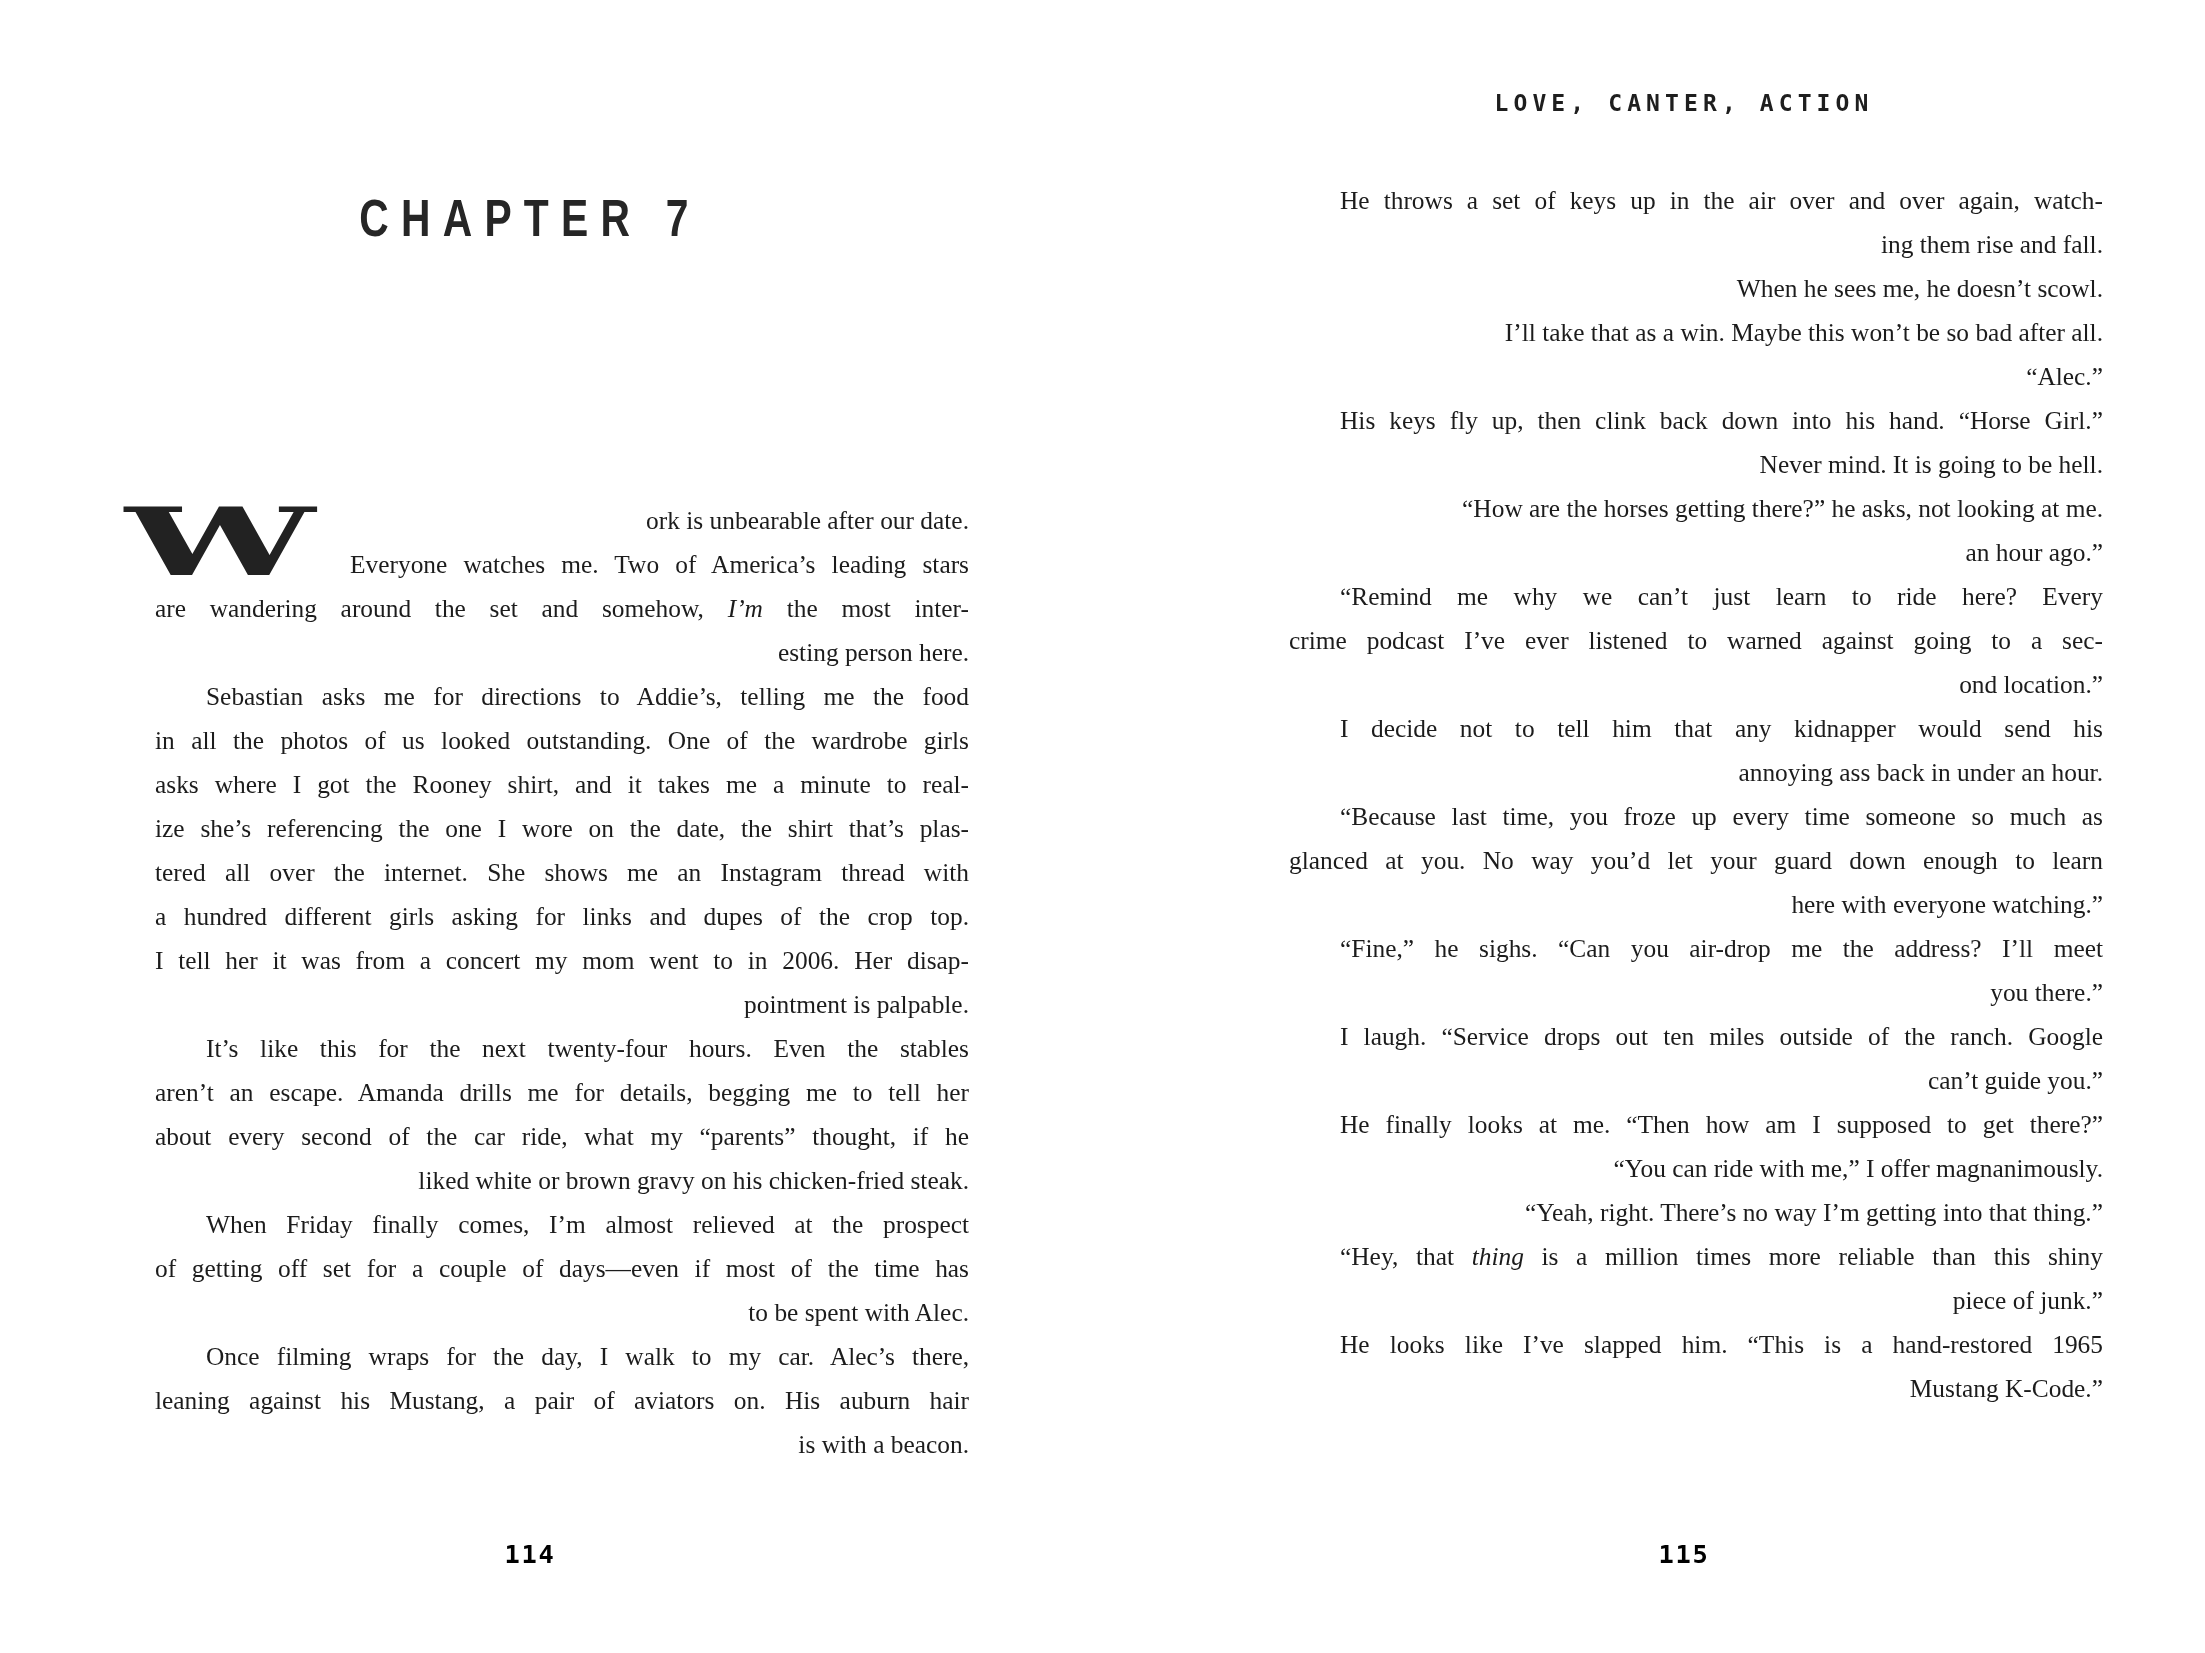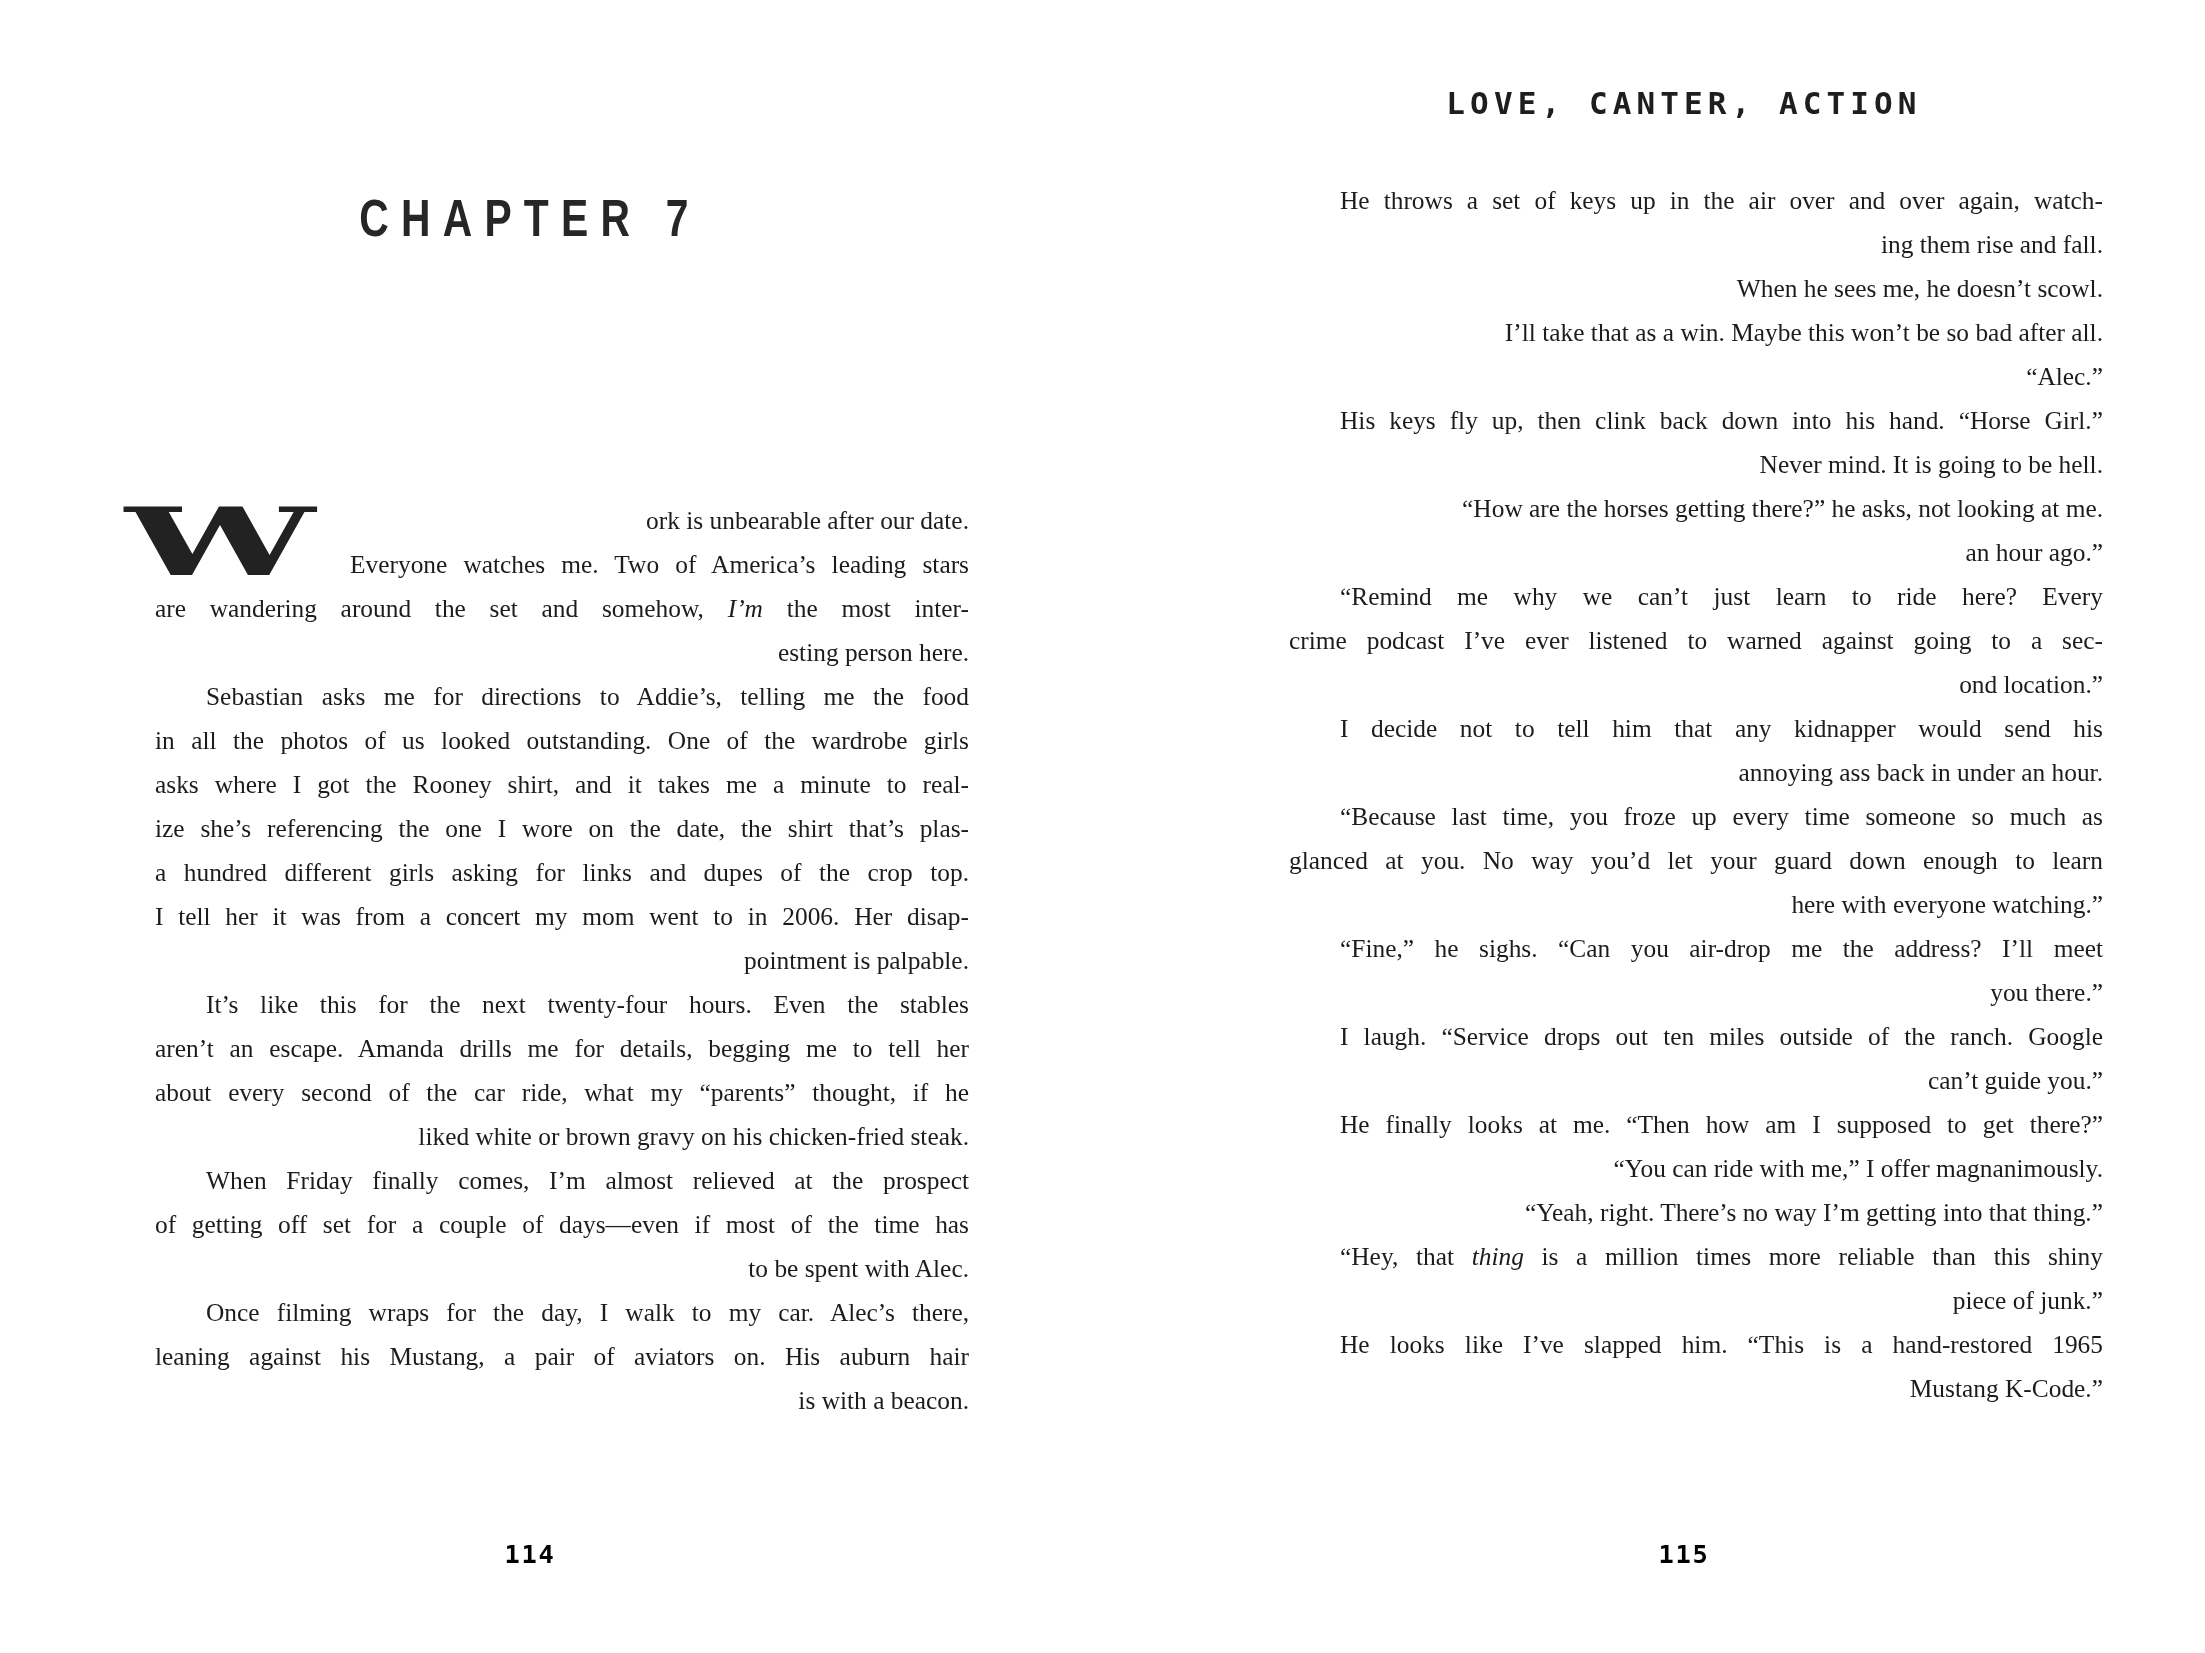--- a/index.html
+++ b/index.html
@@ -15,21 +15,21 @@
   .page{position:absolute;top:0;width:814px;height:1654px;}
   .page-left{left:123px;}
   .page-right{left:1277px;}
 
   
   .running-header{
     position:absolute;top:90px;left:0;width:100%;
     text-align:center;
     font-family:"DejaVu Sans Mono", monospace;
     font-weight:bold;
-    font-size:31px;
+    font-size:23px;
     letter-spacing:5.1px;
     color:#1e1e1e;
     line-height:27px;
   }
 
   
   .chapter-title{
     position:absolute;top:193px;left:0;width:100%;
     text-align:center;
     font-family:"Liberation Sans", sans-serif;
@@ -97,20 +97,21 @@
     <div class="drop-cap">W</div>
     <div class="body body-left">
         <div class="line p1"><span>ork is unbearable after our date.</span></div>
         <div class="line j p2"><span>Everyone watches me. Two of America’s leading stars</span></div>
         <div class="line j"><span>are wandering around the set and somehow, </span><i>I’m</i><span> the most inter-</span></div>
         <div class="line"><span>esting person here.</span></div>
         <div class="line j ind"><span>Sebastian asks me for directions to Addie’s, telling me the food</span></div>
         <div class="line j"><span>in all the photos of us looked outstanding. One of the wardrobe girls</span></div>
         <div class="line j"><span>asks where I got the Rooney shirt, and it takes me a minute to real-</span></div>
         <div class="line j"><span>ize she’s referencing the one I wore on the date, the shirt that’s plas-</span></div>
+        <div class="line j"><span>tered all over the internet. She shows me an Instagram thread with</span></div>
         <div class="line j"><span>a hundred different girls asking for links and dupes of the crop top.</span></div>
         <div class="line j"><span>I tell her it was from a concert my mom went to in 2006. Her disap-</span></div>
         <div class="line"><span>pointment is palpable.</span></div>
         <div class="line j ind"><span>It’s like this for the next twenty-four hours. Even the stables</span></div>
         <div class="line j"><span>aren’t an escape. Amanda drills me for details, begging me to tell her</span></div>
         <div class="line j"><span>about every second of the car ride, what my “parents” thought, if he</span></div>
         <div class="line"><span>liked white or brown gravy on his chicken-fried steak.</span></div>
         <div class="line j ind"><span>When Friday finally comes, I’m almost relieved at the prospect</span></div>
         <div class="line j"><span>of getting off set for a couple of days—even if most of the time has</span></div>
         <div class="line"><span>to be spent with Alec.</span></div>

